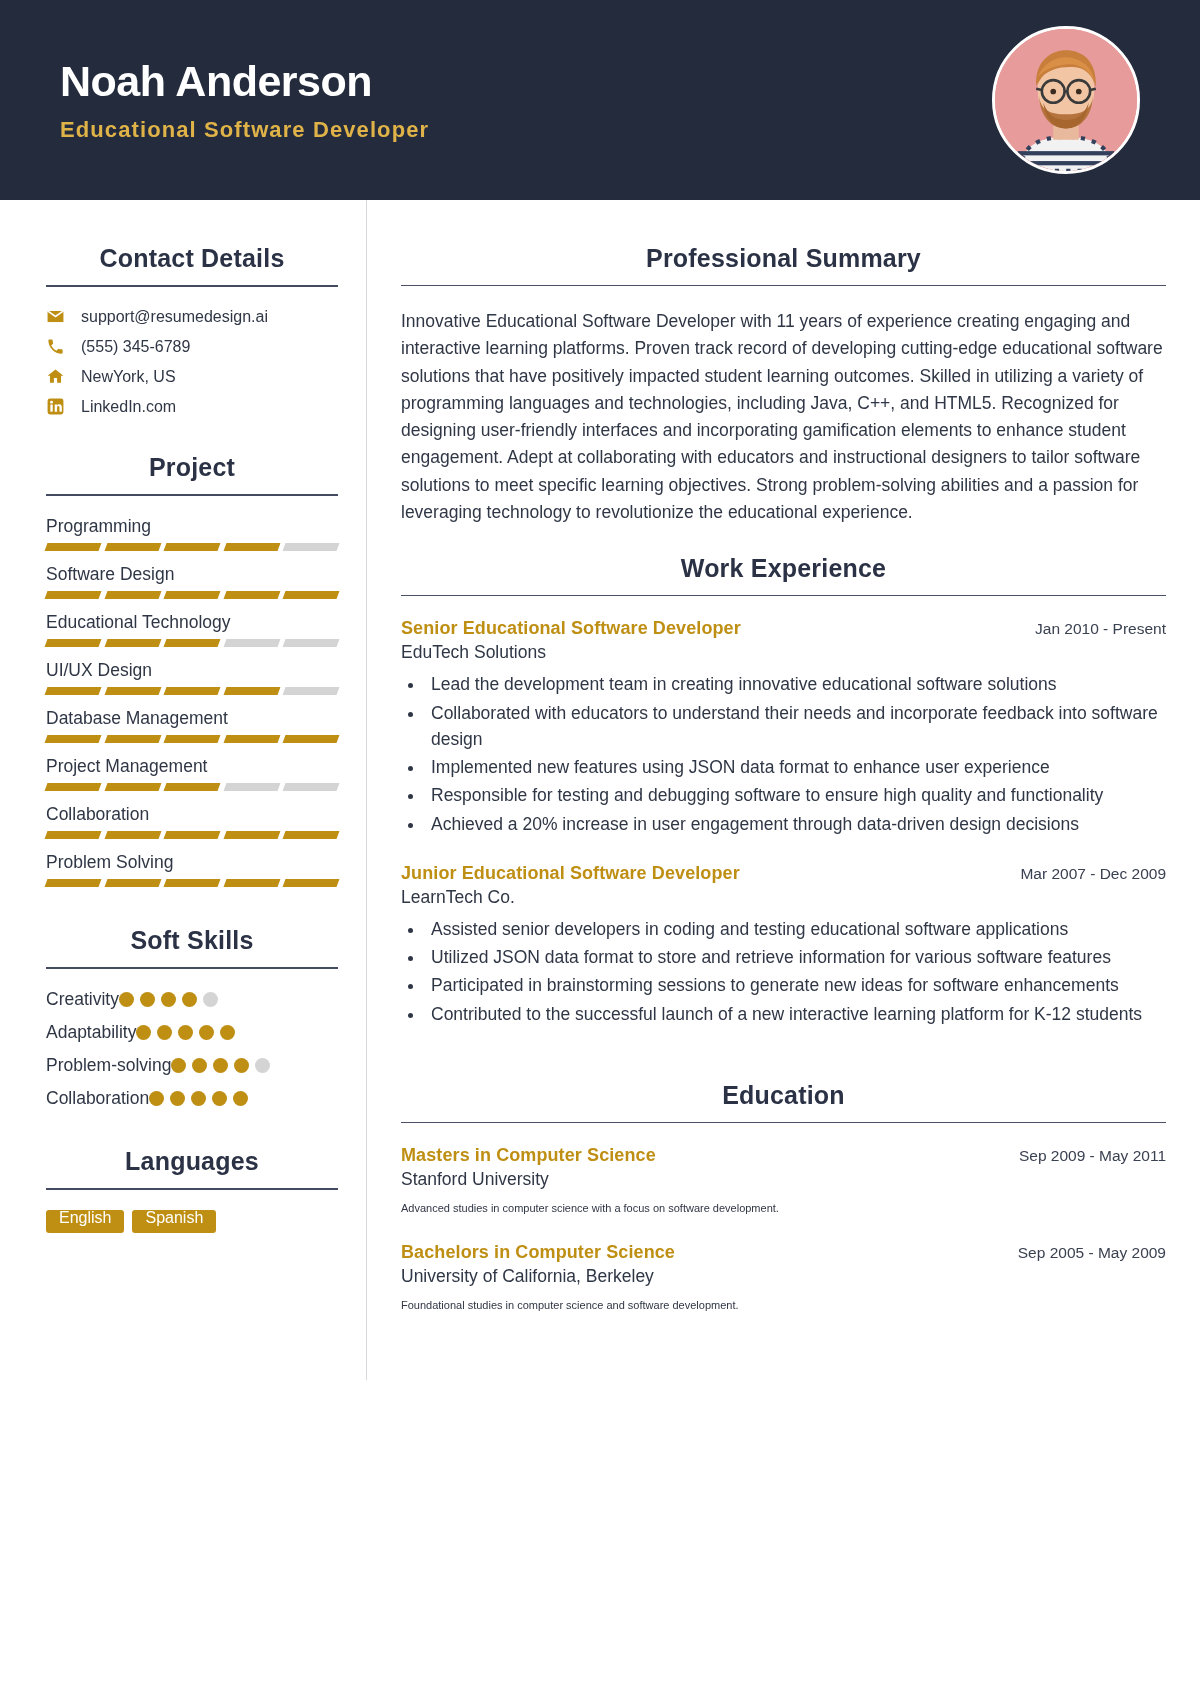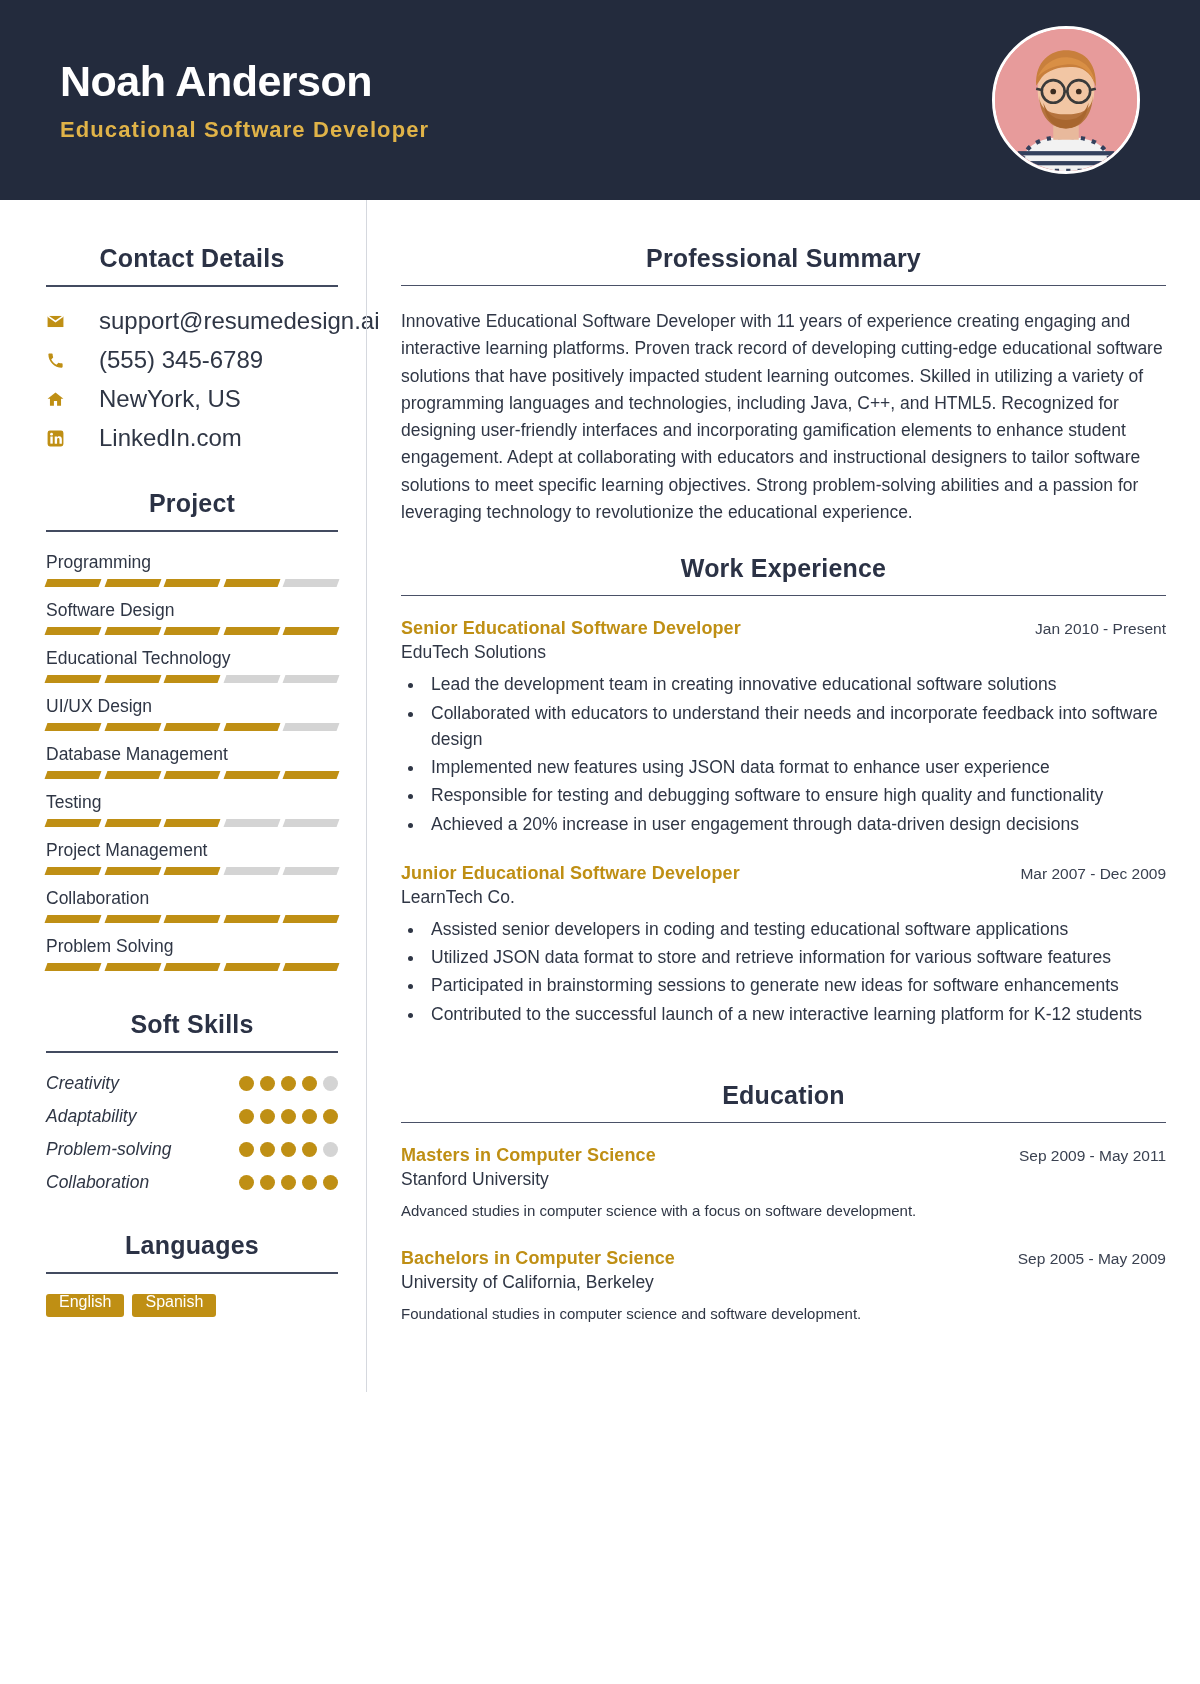--- a/index.html
+++ b/index.html
@@ -67,23 +67,22 @@
     margin-bottom:20px;
   }
   .main .sec-title { font-size:25px; }
   .main .sec-rule { border-bottom:1.5px solid #4a5167; margin-top:12px; margin-bottom:22px; }
 
   
   .contact-list { list-style:none; }
   .contact-item {
     display:flex; align-items:center;
     margin-bottom:11px;
-    font-size:24px;
+    font-size:16px;
     color:#2f3645;
-    gap:18px;
   }
   .contact-icon {
     width:26px; flex:none;
     color:#bf8f14;
     display:flex; align-items:center; justify-content:flex-start;
     margin-right:9px;
   }
   .contact-icon svg { width:19px; height:19px; fill:#bf8f14; }
 
   
@@ -95,23 +94,22 @@
     flex:1;
     height:8px;
     background:#d4d4d4;
     transform:skewX(-20deg);
   }
   .seg.on { background:#bf8f14; }
   .spacer-md { height:26px; }
 
   
   .soft-row {
-    display:flex; align-items:center; justify-content:space-between;
+    display:flex; align-items:center; justify-content:flex-start;
     margin-bottom:12px;
-    font-style:italic;
   }
   .soft-name { font-size:17.5px; color:#2f3645; }
   .dots { display:flex; gap:6px; }
   .dot { width:15px; height:15px; border-radius:50%; background:#d4d4d4; }
   .dot.on { background:#bf8f14; }
 
   
   .lang-tags { display:flex; gap:8px; flex-wrap:wrap; }
   .lang-tag {
     background:#bf8f14;
@@ -155,21 +153,21 @@
   }
   .bullets { margin:8px 0 0 24px; }
   .bullets li {
     font-size:17.5px;
     line-height:1.5;
     color:#2f3645;
     margin-bottom:2px;
     padding-left:6px;
   }
   .entry-desc {
-    font-size:15px;
+    font-size:11px;
     line-height:1.5;
     color:#2f3645;
     margin-top:10px;
   }
   .sec-gap { height:28px; }
 </style>
 </head>
 <body>
 
 <div class="page">
@@ -306,30 +304,20 @@
               <div class="skill-name">Database Management</div>
               <div class="skill-bar">
                 <span class="seg on"></span>
                 <span class="seg on"></span>
                 <span class="seg on"></span>
                 <span class="seg on"></span>
                 <span class="seg on"></span>
               </div>
             </div>
             <div class="skill-row">
-              <div class="skill-name">Testing</div>
-              <div class="skill-bar">
-                <span class="seg on"></span>
-                <span class="seg on"></span>
-                <span class="seg on"></span>
-                <span class="seg"></span>
-                <span class="seg"></span>
-              </div>
-            </div>
-            <div class="skill-row">
               <div class="skill-name">Project Management</div>
               <div class="skill-bar">
                 <span class="seg on"></span>
                 <span class="seg on"></span>
                 <span class="seg on"></span>
                 <span class="seg"></span>
                 <span class="seg"></span>
               </div>
             </div>
             <div class="skill-row">

